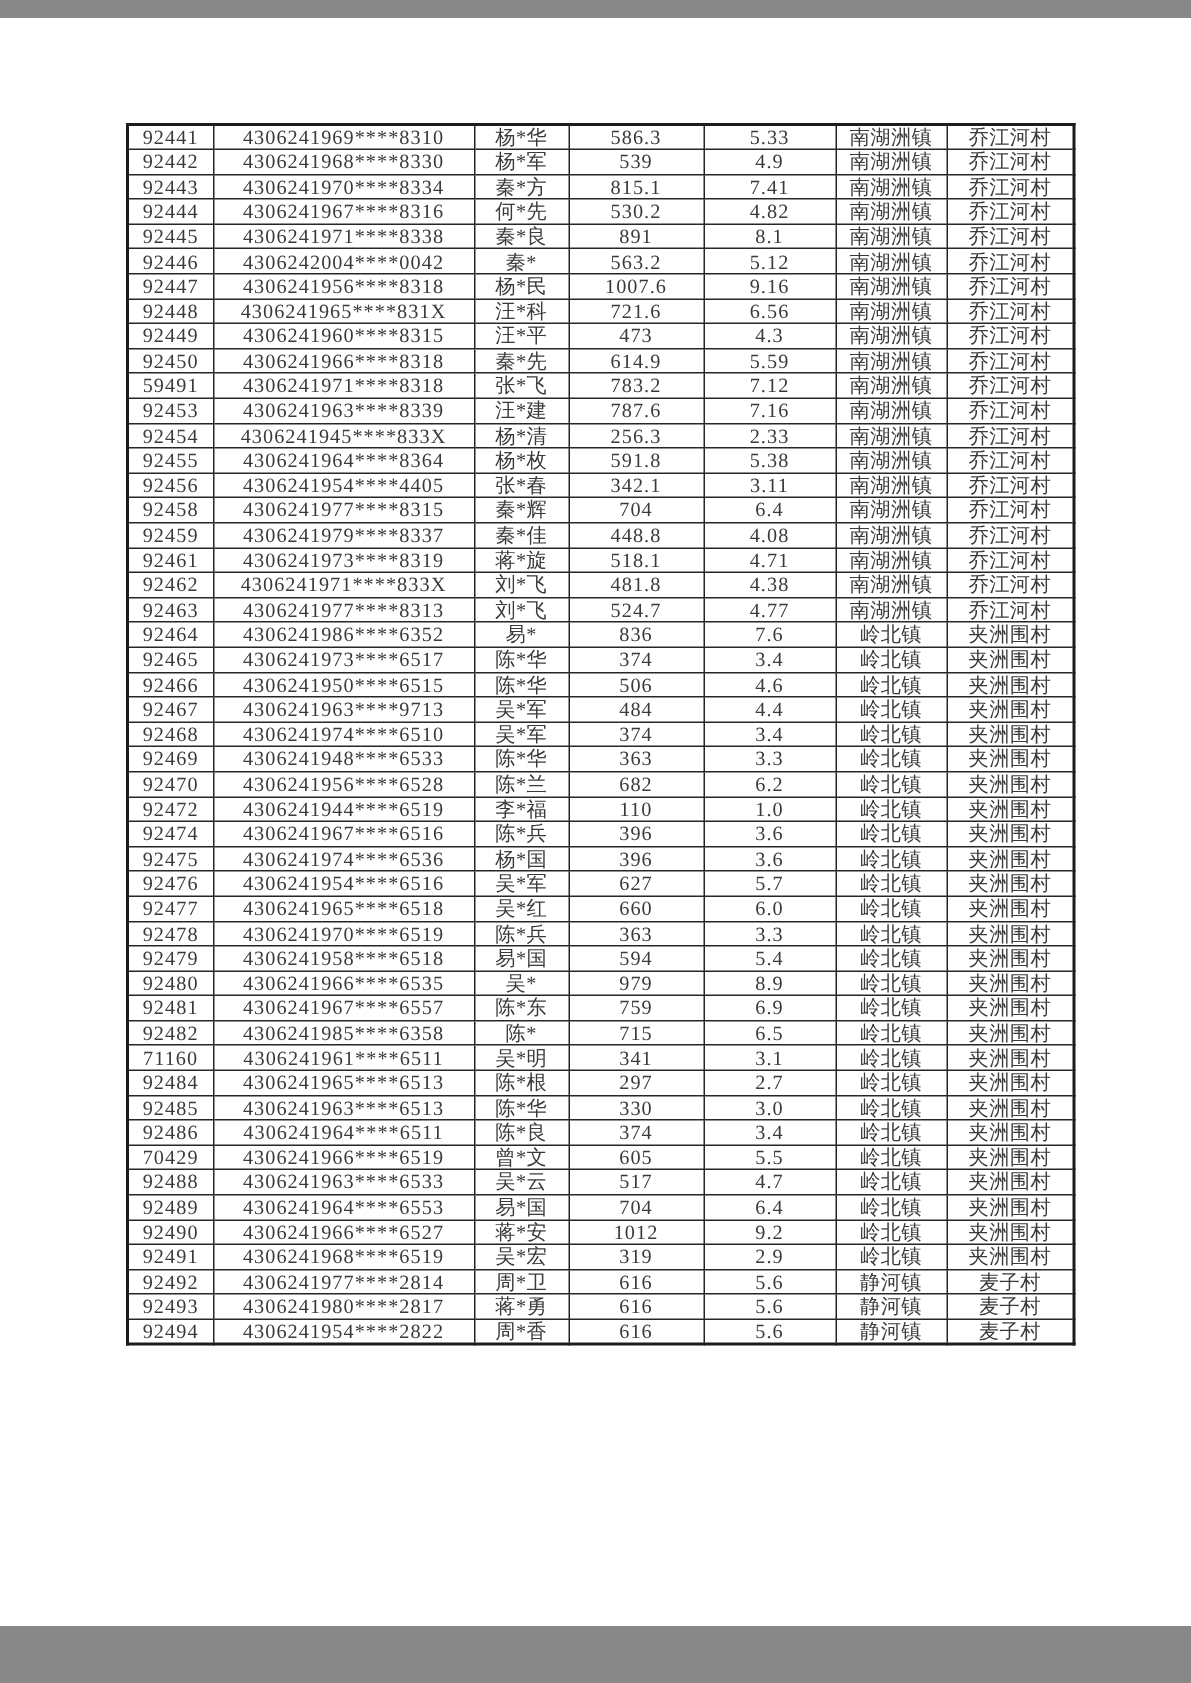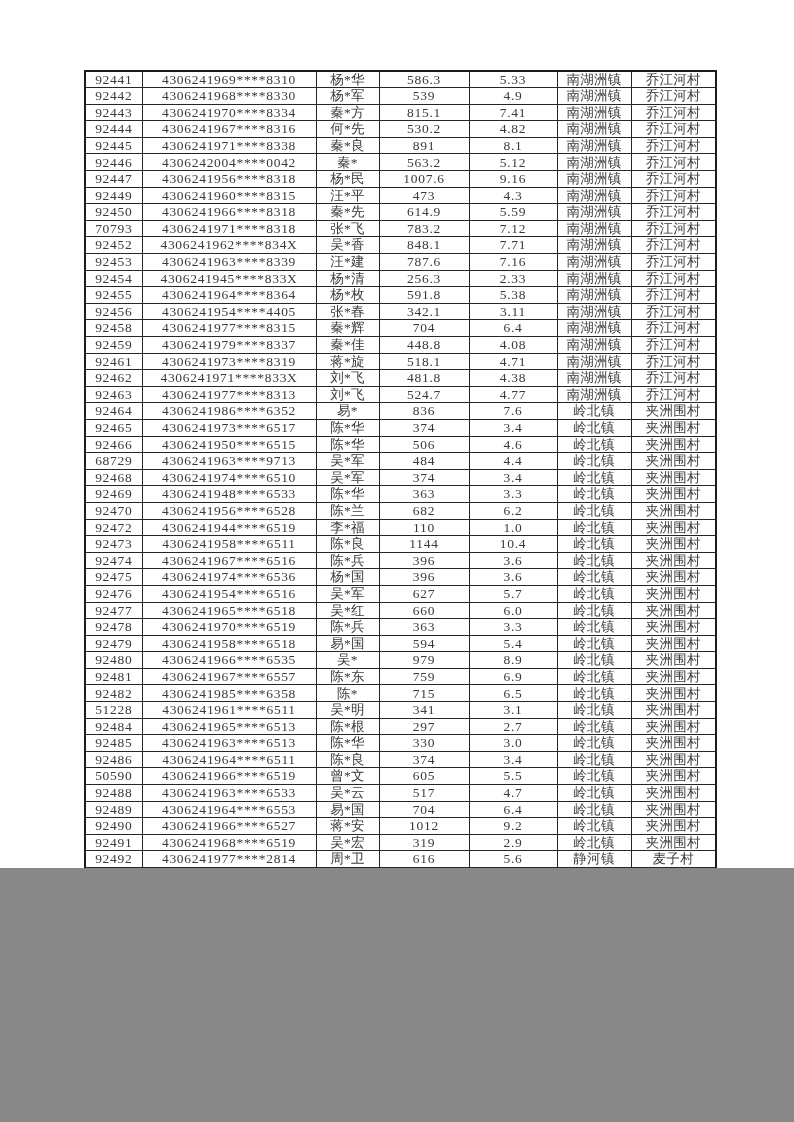--- a/index.html
+++ b/index.html
@@ -1,21 +1,21 @@
 <!DOCTYPE html>
 <html><head>
 <meta charset="utf-8">
 <style>
   * { margin: 0; padding: 0; box-sizing: border-box; }
   html, body { background: #888; }
   .page {
     position: relative;
     width: 794px;
-    height: 868px;
-    margin: 0 auto;
+    height: 1072px;
+    margin: 12px auto;
     background: #ffffff;
     overflow: hidden;
     font-family: "Liberation Serif", "DejaVu Serif", serif;
   }
   table.data-table {
     position: absolute;
     left: 84px;
     top: 70px;
     width: 631px;
     border-collapse: collapse;
@@ -116,52 +116,52 @@
         <tr>
           <td class="c-seq">92447</td>
           <td class="c-id">4306241956****8318</td>
           <td class="c-name">杨*民</td>
           <td class="c-amt">1007.6</td>
           <td class="c-rate">9.16</td>
           <td class="c-town">南湖洲镇</td>
           <td class="c-village">乔江河村</td>
         </tr>
         <tr>
+          <td class="c-seq">92448</td>
+          <td class="c-id">4306241965****831X</td>
+          <td class="c-name">汪*科</td>
+          <td class="c-amt">721.6</td>
+          <td class="c-rate">6.56</td>
+          <td class="c-town">南湖洲镇</td>
+          <td class="c-village">乔江河村</td>
+        </tr>
+        <tr>
           <td class="c-seq">92449</td>
           <td class="c-id">4306241960****8315</td>
           <td class="c-name">汪*平</td>
           <td class="c-amt">473</td>
           <td class="c-rate">4.3</td>
           <td class="c-town">南湖洲镇</td>
           <td class="c-village">乔江河村</td>
         </tr>
         <tr>
           <td class="c-seq">92450</td>
           <td class="c-id">4306241966****8318</td>
           <td class="c-name">秦*先</td>
           <td class="c-amt">614.9</td>
           <td class="c-rate">5.59</td>
           <td class="c-town">南湖洲镇</td>
           <td class="c-village">乔江河村</td>
         </tr>
         <tr>
-          <td class="c-seq">70793</td>
+          <td class="c-seq">59491</td>
           <td class="c-id">4306241971****8318</td>
           <td class="c-name">张*飞</td>
           <td class="c-amt">783.2</td>
           <td class="c-rate">7.12</td>
-          <td class="c-town">南湖洲镇</td>
-          <td class="c-village">乔江河村</td>
-        </tr>
-        <tr>
-          <td class="c-seq">92452</td>
-          <td class="c-id">4306241962****834X</td>
-          <td class="c-name">吴*香</td>
-          <td class="c-amt">848.1</td>
-          <td class="c-rate">7.71</td>
           <td class="c-town">南湖洲镇</td>
           <td class="c-village">乔江河村</td>
         </tr>
         <tr>
           <td class="c-seq">92453</td>
           <td class="c-id">4306241963****8339</td>
           <td class="c-name">汪*建</td>
           <td class="c-amt">787.6</td>
           <td class="c-rate">7.16</td>
           <td class="c-town">南湖洲镇</td>
@@ -260,21 +260,21 @@
         <tr>
           <td class="c-seq">92466</td>
           <td class="c-id">4306241950****6515</td>
           <td class="c-name">陈*华</td>
           <td class="c-amt">506</td>
           <td class="c-rate">4.6</td>
           <td class="c-town">岭北镇</td>
           <td class="c-village">夹洲围村</td>
         </tr>
         <tr>
-          <td class="c-seq">68729</td>
+          <td class="c-seq">92467</td>
           <td class="c-id">4306241963****9713</td>
           <td class="c-name">吴*军</td>
           <td class="c-amt">484</td>
           <td class="c-rate">4.4</td>
           <td class="c-town">岭北镇</td>
           <td class="c-village">夹洲围村</td>
         </tr>
         <tr>
           <td class="c-seq">92468</td>
           <td class="c-id">4306241974****6510</td>
@@ -305,29 +305,20 @@
         <tr>
           <td class="c-seq">92472</td>
           <td class="c-id">4306241944****6519</td>
           <td class="c-name">李*福</td>
           <td class="c-amt">110</td>
           <td class="c-rate">1.0</td>
           <td class="c-town">岭北镇</td>
           <td class="c-village">夹洲围村</td>
         </tr>
         <tr>
-          <td class="c-seq">92473</td>
-          <td class="c-id">4306241958****6511</td>
-          <td class="c-name">陈*良</td>
-          <td class="c-amt">1144</td>
-          <td class="c-rate">10.4</td>
-          <td class="c-town">岭北镇</td>
-          <td class="c-village">夹洲围村</td>
-        </tr>
-        <tr>
           <td class="c-seq">92474</td>
           <td class="c-id">4306241967****6516</td>
           <td class="c-name">陈*兵</td>
           <td class="c-amt">396</td>
           <td class="c-rate">3.6</td>
           <td class="c-town">岭北镇</td>
           <td class="c-village">夹洲围村</td>
         </tr>
         <tr>
           <td class="c-seq">92475</td>
@@ -395,21 +386,21 @@
         <tr>
           <td class="c-seq">92482</td>
           <td class="c-id">4306241985****6358</td>
           <td class="c-name">陈*</td>
           <td class="c-amt">715</td>
           <td class="c-rate">6.5</td>
           <td class="c-town">岭北镇</td>
           <td class="c-village">夹洲围村</td>
         </tr>
         <tr>
-          <td class="c-seq">51228</td>
+          <td class="c-seq">71160</td>
           <td class="c-id">4306241961****6511</td>
           <td class="c-name">吴*明</td>
           <td class="c-amt">341</td>
           <td class="c-rate">3.1</td>
           <td class="c-town">岭北镇</td>
           <td class="c-village">夹洲围村</td>
         </tr>
         <tr>
           <td class="c-seq">92484</td>
           <td class="c-id">4306241965****6513</td>
@@ -431,21 +422,21 @@
         <tr>
           <td class="c-seq">92486</td>
           <td class="c-id">4306241964****6511</td>
           <td class="c-name">陈*良</td>
           <td class="c-amt">374</td>
           <td class="c-rate">3.4</td>
           <td class="c-town">岭北镇</td>
           <td class="c-village">夹洲围村</td>
         </tr>
         <tr>
-          <td class="c-seq">50590</td>
+          <td class="c-seq">70429</td>
           <td class="c-id">4306241966****6519</td>
           <td class="c-name">曾*文</td>
           <td class="c-amt">605</td>
           <td class="c-rate">5.5</td>
           <td class="c-town">岭北镇</td>
           <td class="c-village">夹洲围村</td>
         </tr>
         <tr>
           <td class="c-seq">92488</td>
           <td class="c-id">4306241963****6533</td>

